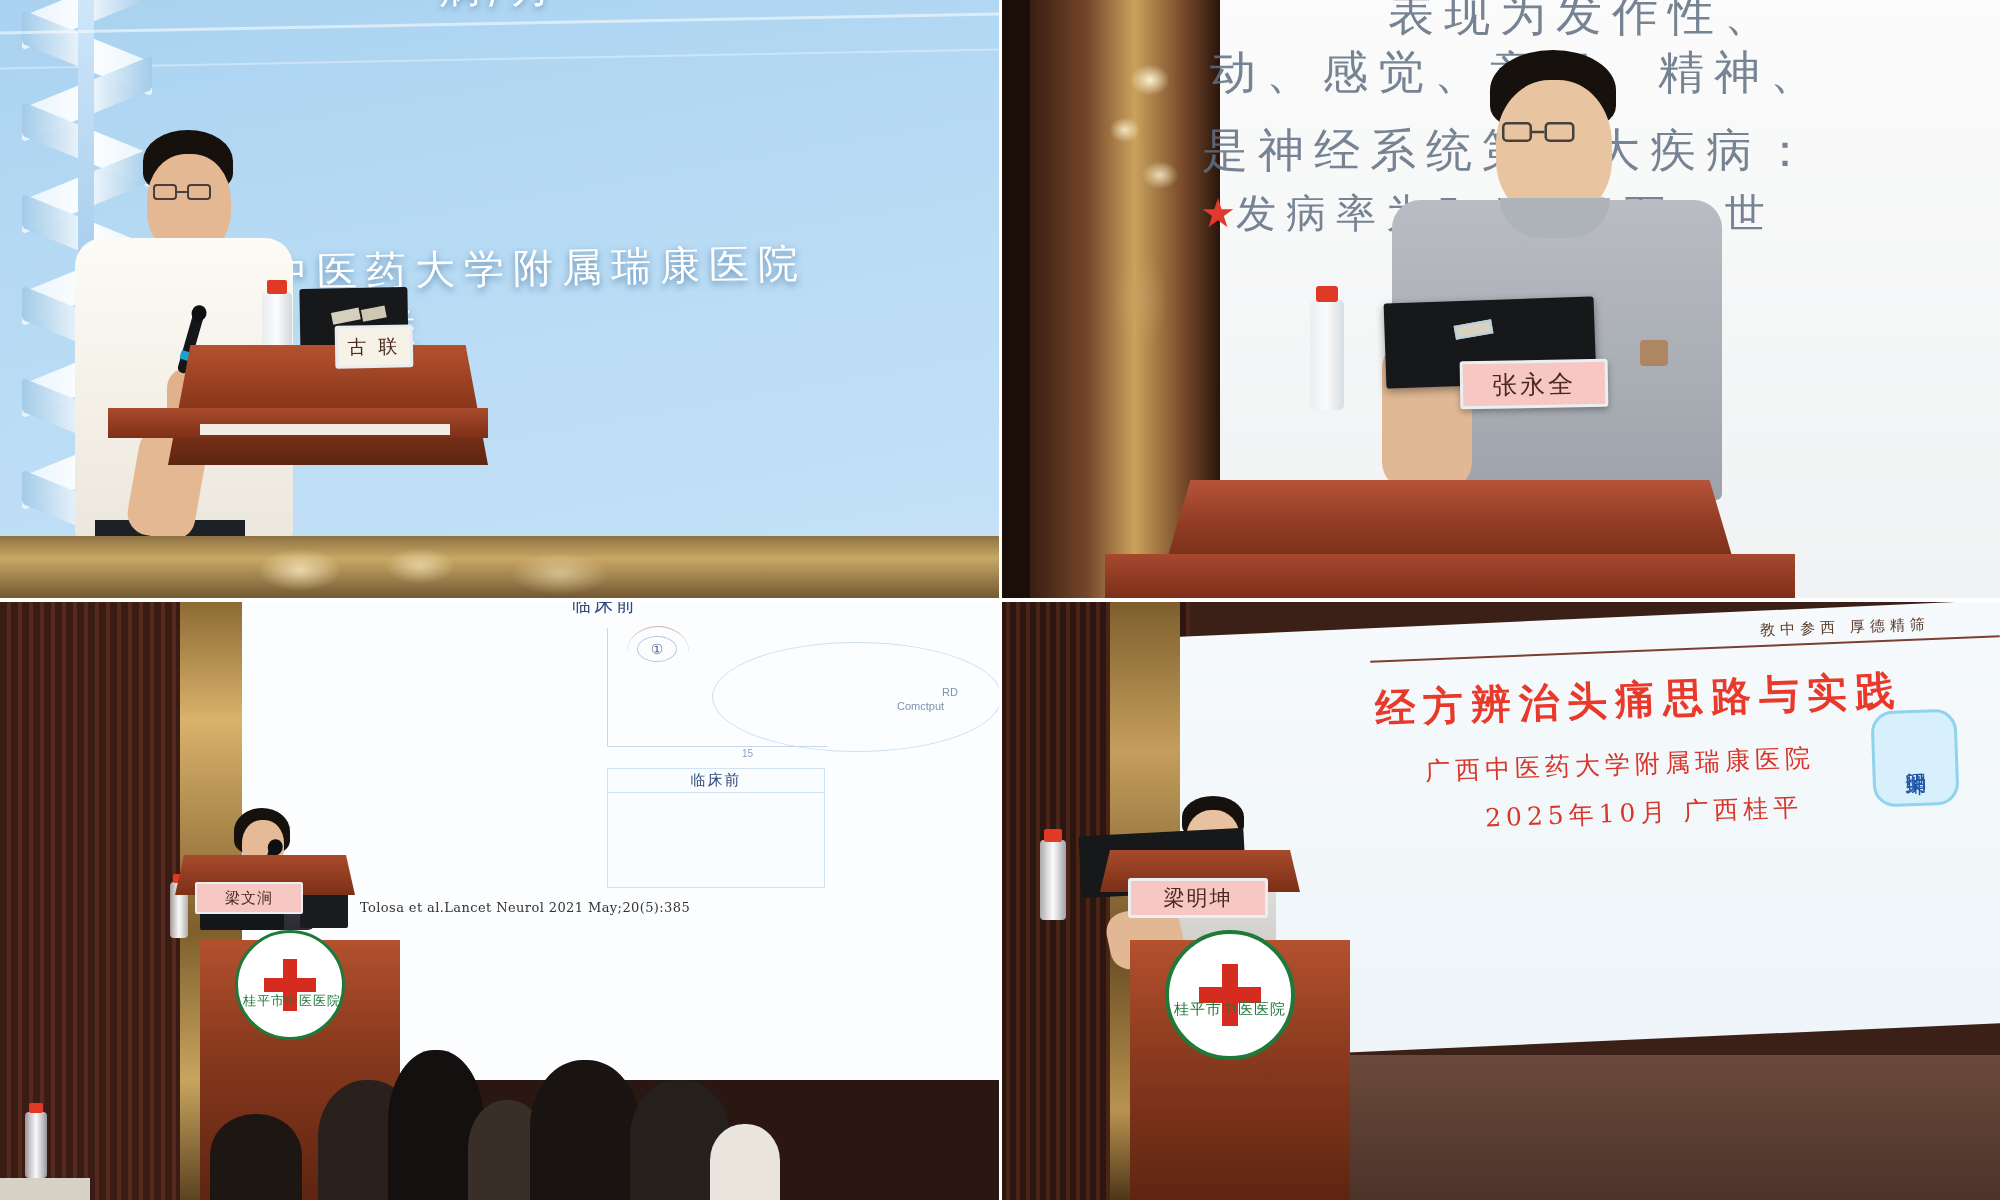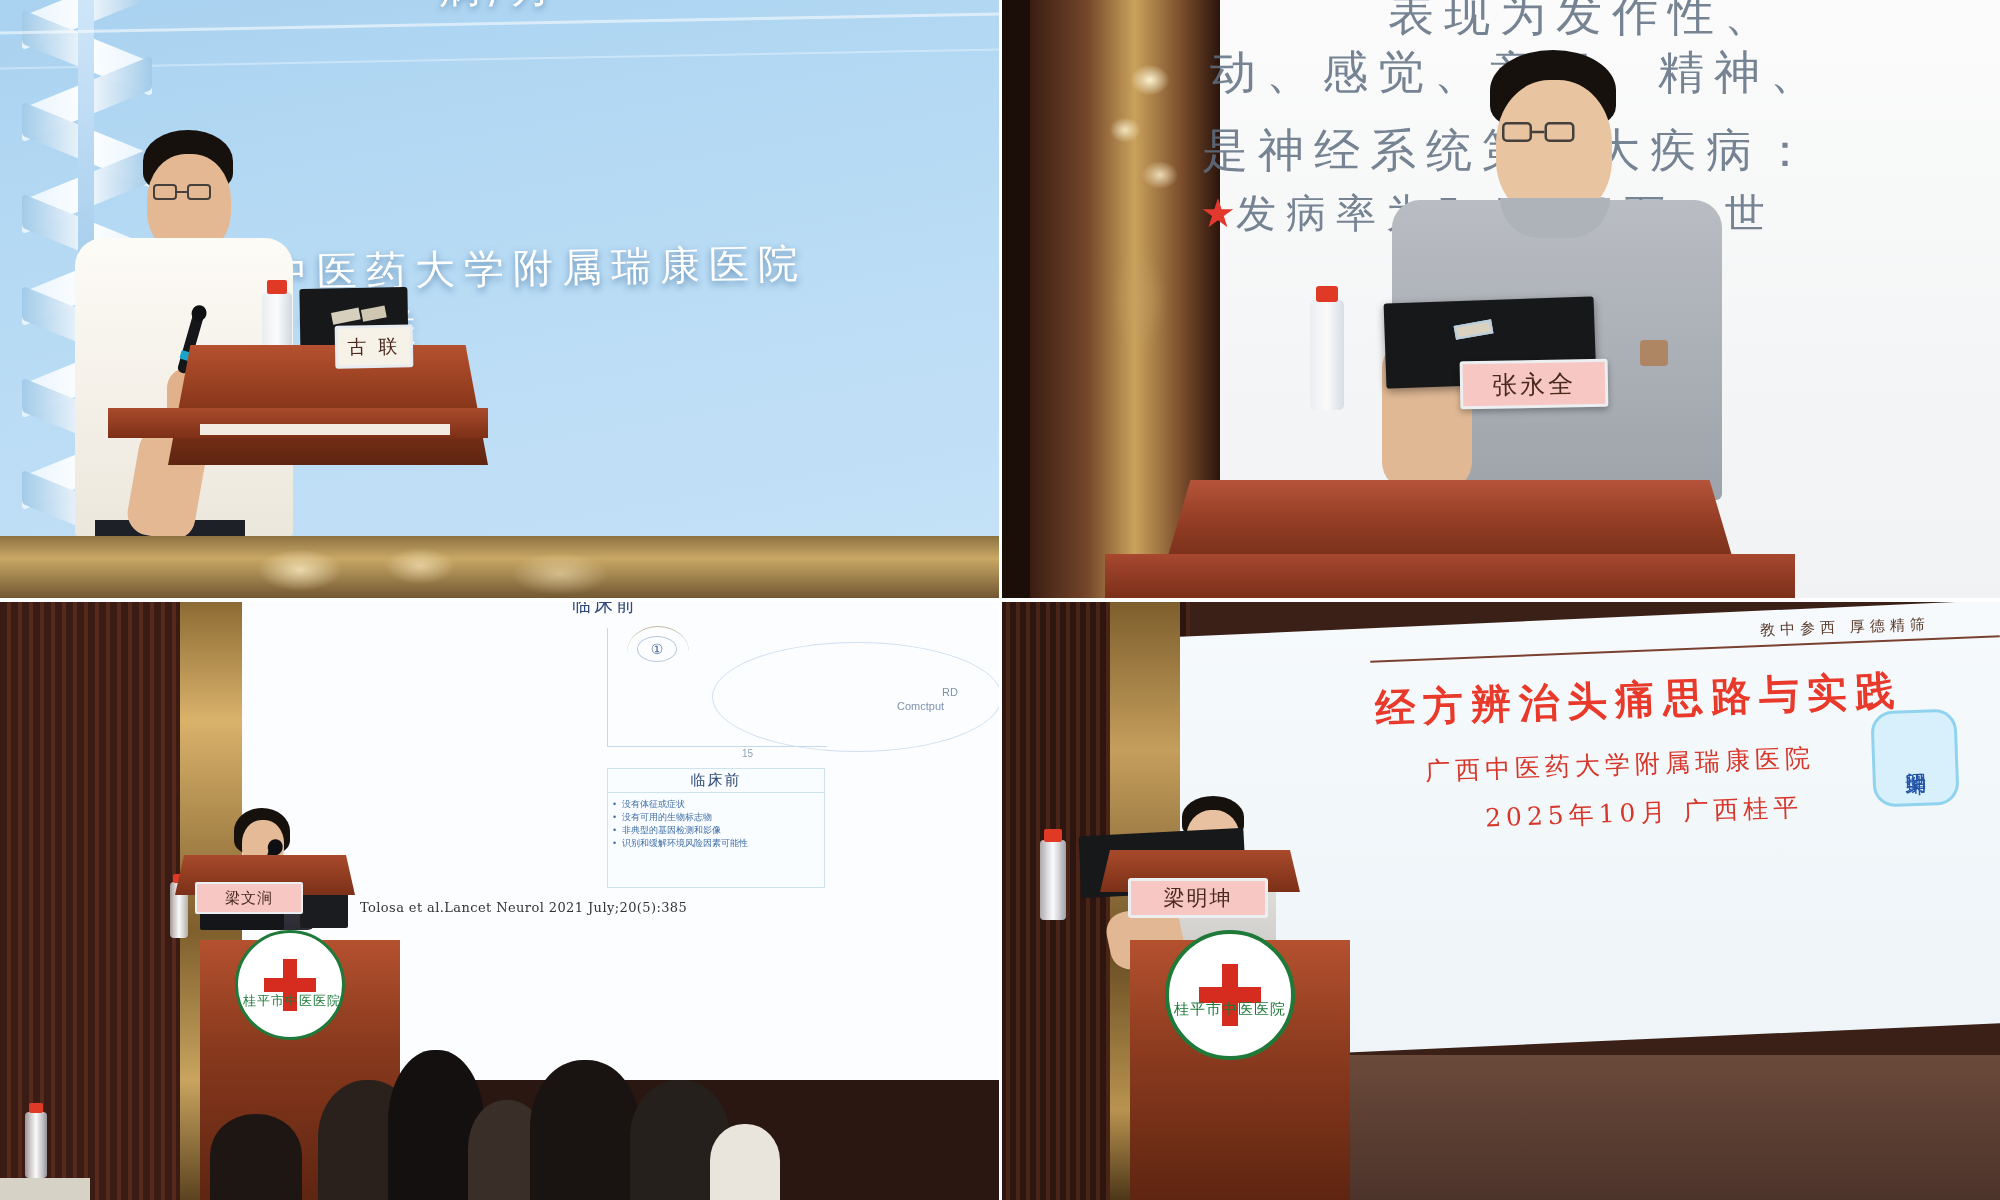--- a/index.html
+++ b/index.html
@@ -298,29 +298,23 @@
       <div class="axis3"></div>
       <div class="axis3h"></div>
       <div class="arc3"></div>
       <div class="circ3">①</div>
       <div class="ellip3"></div>
       <div class="lbl3a">RD</div>
       <div class="lbl3b">Comctput</div>
       <div class="num3">15</div>
       <div class="tbl3">
         <div class="th">临床前</div>
-        <ul>
-          <li>没有体征或症状</li>
-          <li>没有可用的生物标志物</li>
-          <li>非典型的基因检测和影像</li>
-          <li>识别和缓解环境风险因素可能性</li>
-        </ul>
-      </div>
-    </div>
-    <div class="cite3">Tolosa et al.Lancet Neurol 2021 July;20(5):385</div>
+      </div>
+    </div>
+    <div class="cite3">Tolosa et al.Lancet Neurol 2021 May;20(5):385</div>
 
     <div class="person" style="left:208px; top:208px; width:130px; height:110px;">
       <div class="p-hair" style="left:26px; top:0; width:56px; height:46px;"></div>
       <div class="p-head" style="left:34px; top:12px; width:42px; height:50px; background:#e4bb96;"></div>
       <div class="p-body" style="left:6px; top:52px; width:100px; height:70px; background:linear-gradient(180deg,#4b4a52,#2c2b33);"></div>
       <div style="position:absolute; left:52px; top:62px; width:24px; height:30px; background:#e1b18c; border-radius:9px;"></div>
       <div class="mic" style="left:56px; top:38px; width:8px; height:42px;"></div>
     </div>
 
     <div style="position:absolute; left:170px; top:282px; width:18px; height:56px;

